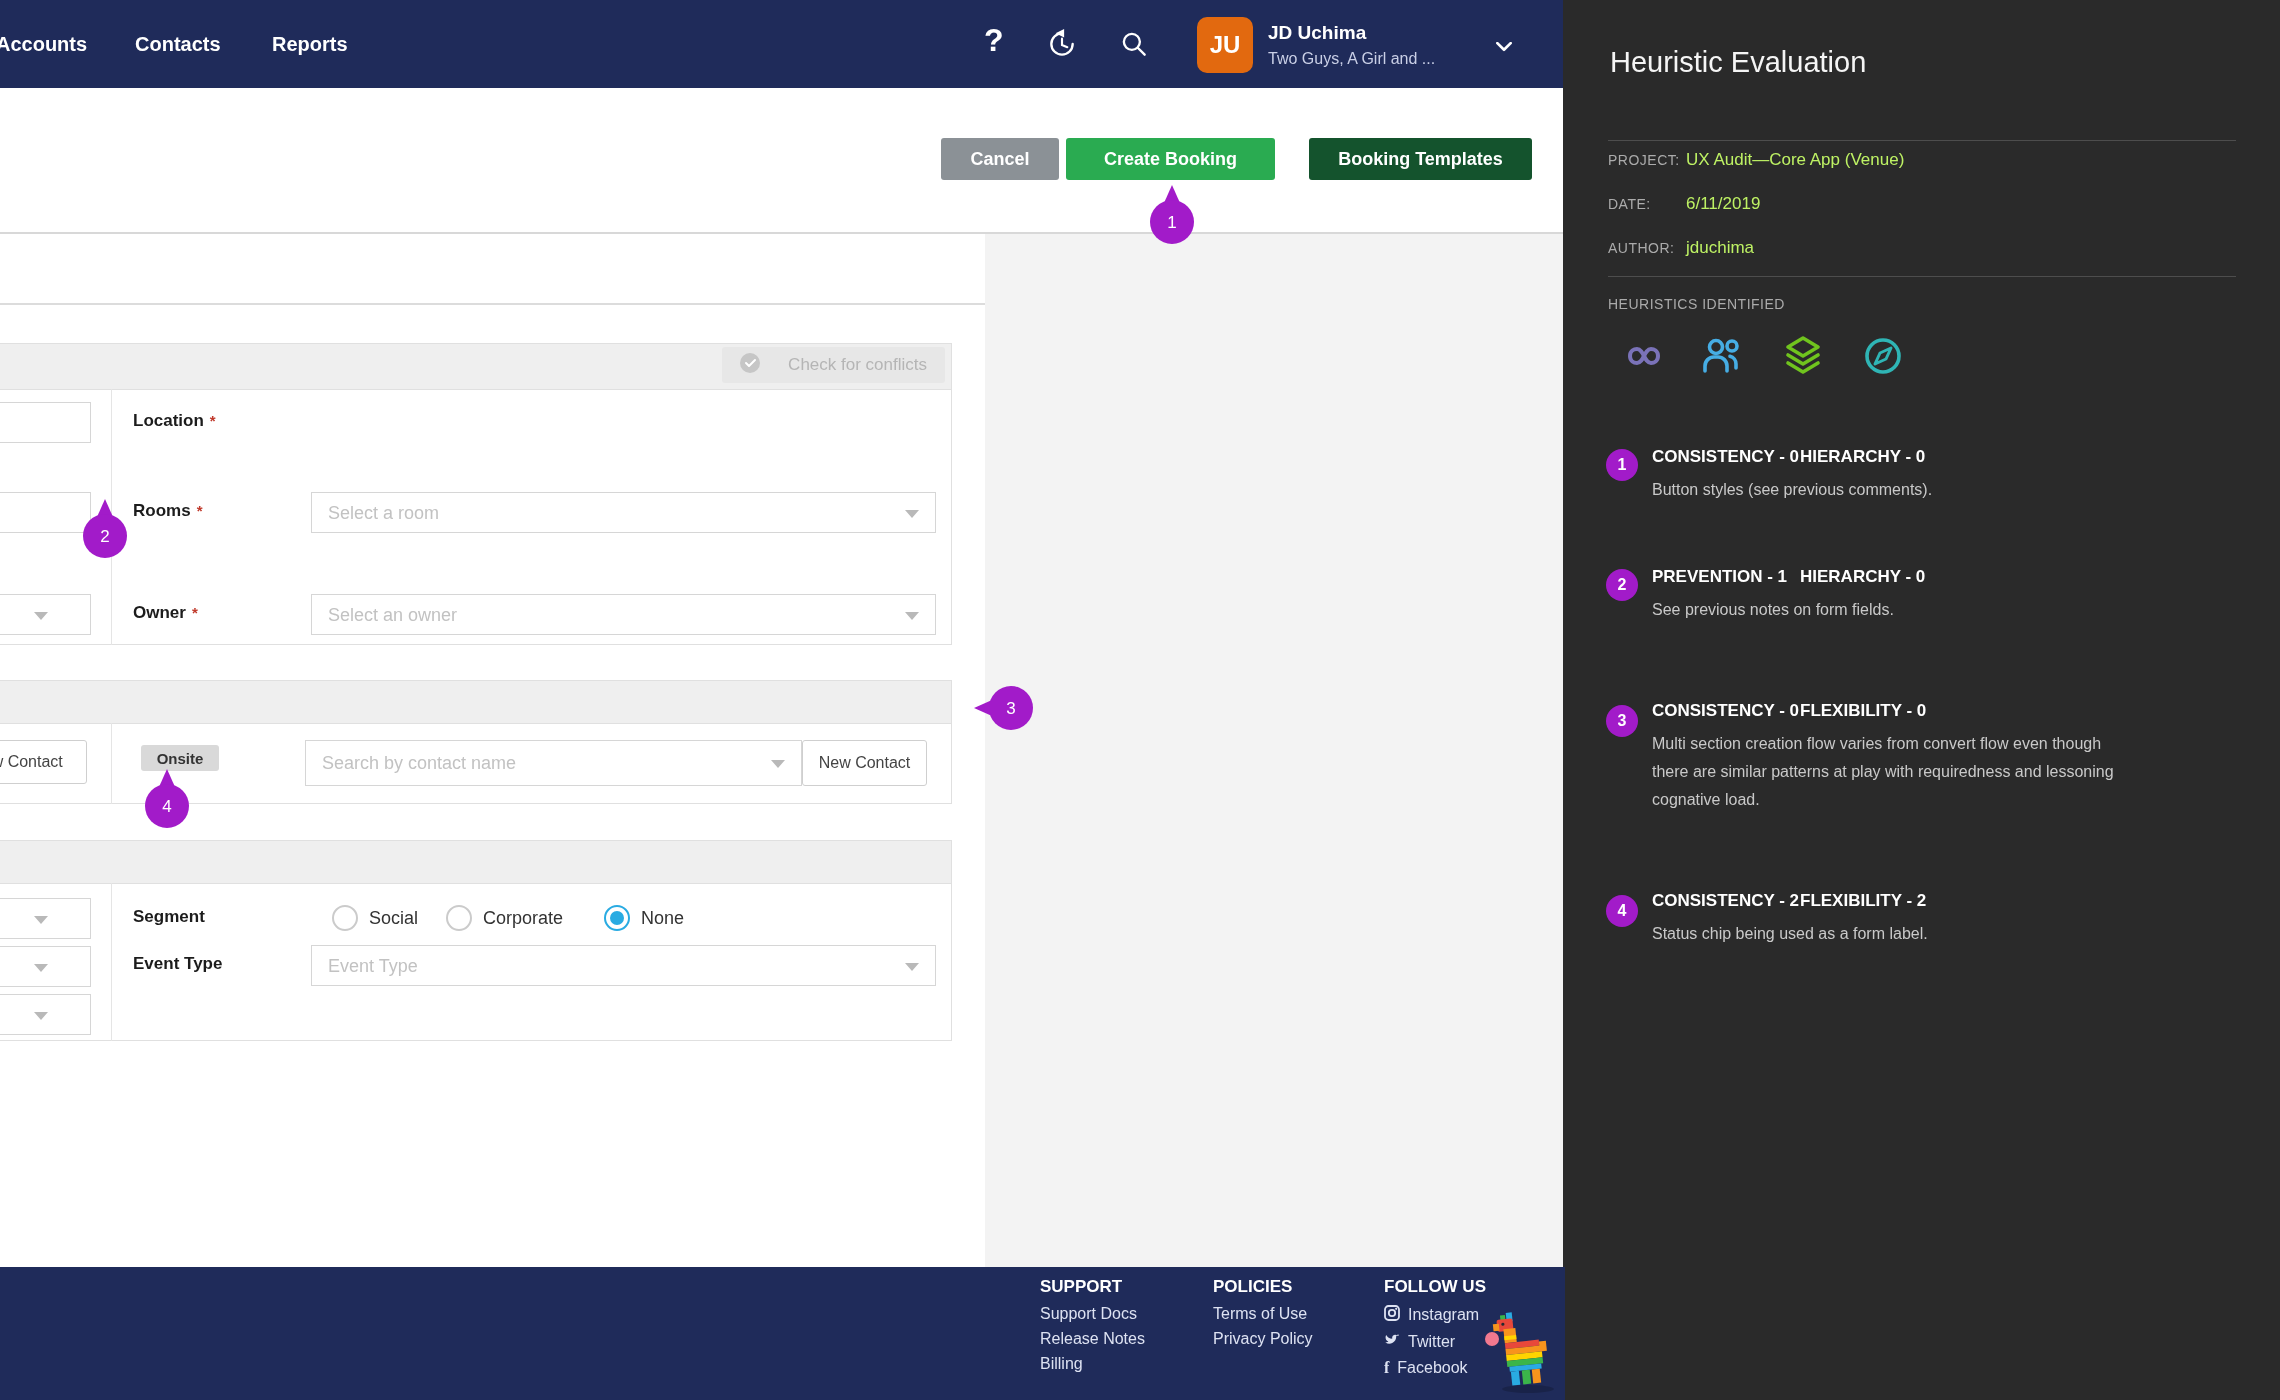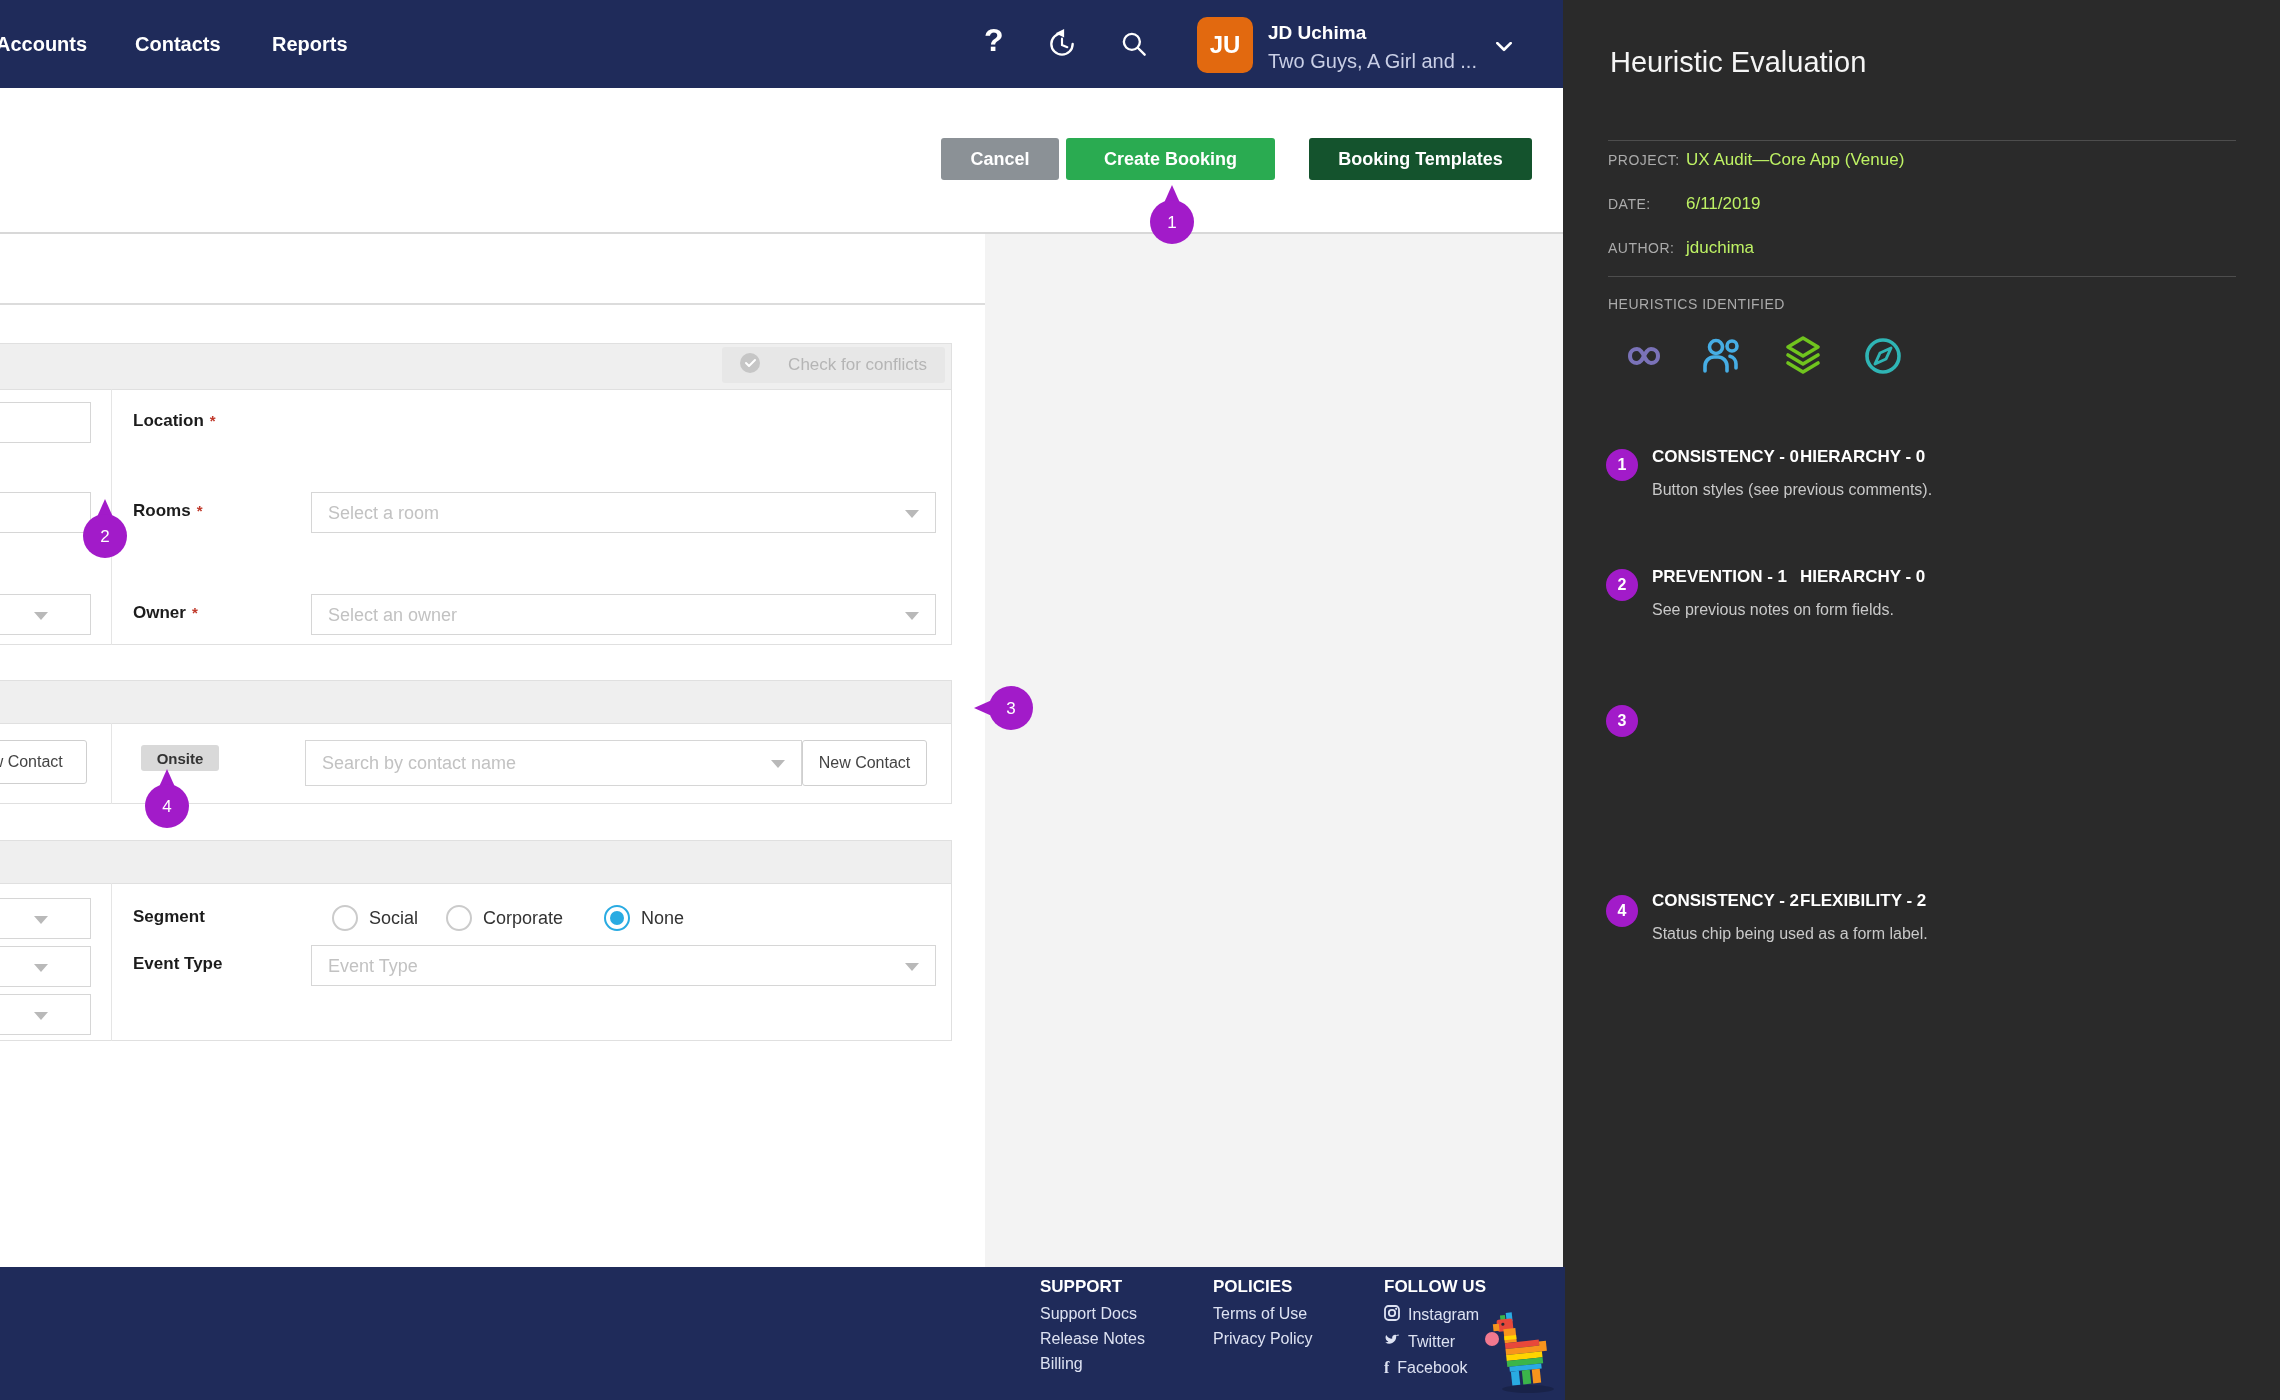--- a/index.html
+++ b/index.html
@@ -7,21 +7,21 @@
        font-family:"Liberation Sans",sans-serif;background:#fff;}
   .abs{position:absolute;}
 
   
   .navbar{left:0;top:0;width:1565px;height:88px;background:#1f2b5a;}
   .nav-item{top:0;height:88px;line-height:88px;color:#fff;font-size:20px;font-weight:600;cursor:pointer;}
   .nav-ico{top:28px;width:32px;height:32px;cursor:pointer;}
   .avatar{left:1197px;top:17px;width:56px;height:56px;border-radius:10px;background:#e2690f;
           color:#fff;font-weight:bold;font-size:24px;display:flex;align-items:center;justify-content:center;}
   .uname{left:1268px;top:22px;color:#fff;font-size:19px;font-weight:bold;}
-  .uorg{left:1268px;top:50px;color:#c9cfe6;font-size:20px;}
+  .uorg{left:1268px;top:50px;color:#c9cfe6;font-size:16px;}
 
   
   .btn{height:42px;border-radius:3px;color:#fff;font-size:18px;font-weight:600;
        display:flex;align-items:center;justify-content:center;cursor:pointer;}
   .hr1{left:0;top:232px;width:1565px;height:2px;background:#d8d8d8;}
   .hr2{left:0;top:303px;width:985px;height:2px;background:#dcdcdc;}
   .gray-backdrop{left:985px;top:234px;width:578px;height:1033px;background:#f3f3f3;}
 
   
   .section{left:-20px;width:972px;background:#fff;border:1px solid #e0e0e0;box-sizing:border-box;}
@@ -264,20 +264,24 @@
       <div class="f-body">Button styles (see previous comments).</div>
     </div>
 
     <div class="badge" style="top:569px;">2</div>
     <div class="finding" style="top:567px;">
       <div class="f-head"><span class="s1">PREVENTION - 1</span><span>HIERARCHY - 0</span></div>
       <div class="f-body">See previous notes on form fields.</div>
     </div>
 
     <div class="badge" style="top:705px;">3</div>
+    <div class="finding" style="top:701px;">
+      <div class="f-head"><span class="s1">CONSISTENCY - 0</span><span>FLEXIBILITY - 0</span></div>
+      <div class="f-body">Multi section creation flow varies from convert flow even though there are similar patterns at play with requiredness and lessoning cognative load.</div>
+    </div>
 
     <div class="badge" style="top:895px;">4</div>
     <div class="finding" style="top:891px;">
       <div class="f-head"><span class="s1">CONSISTENCY - 2</span><span>FLEXIBILITY - 2</span></div>
       <div class="f-body">Status chip being used as a form label.</div>
     </div>
   </div>
 
   <div class="abs footer">
     <div class="f-col" style="left:1040px;">

